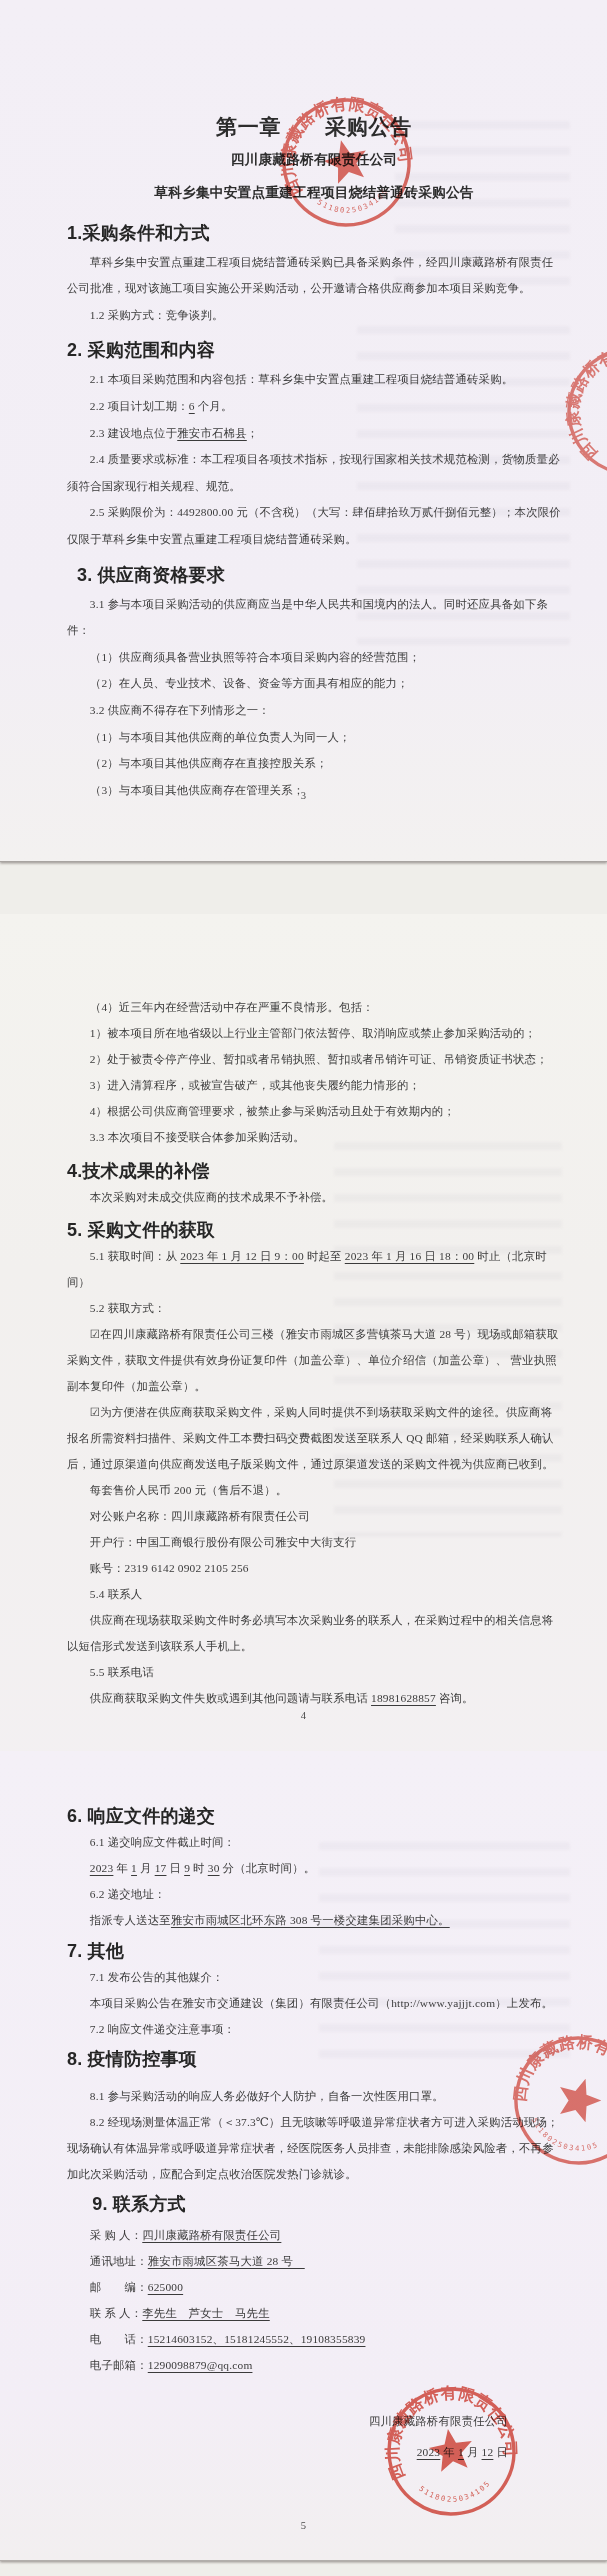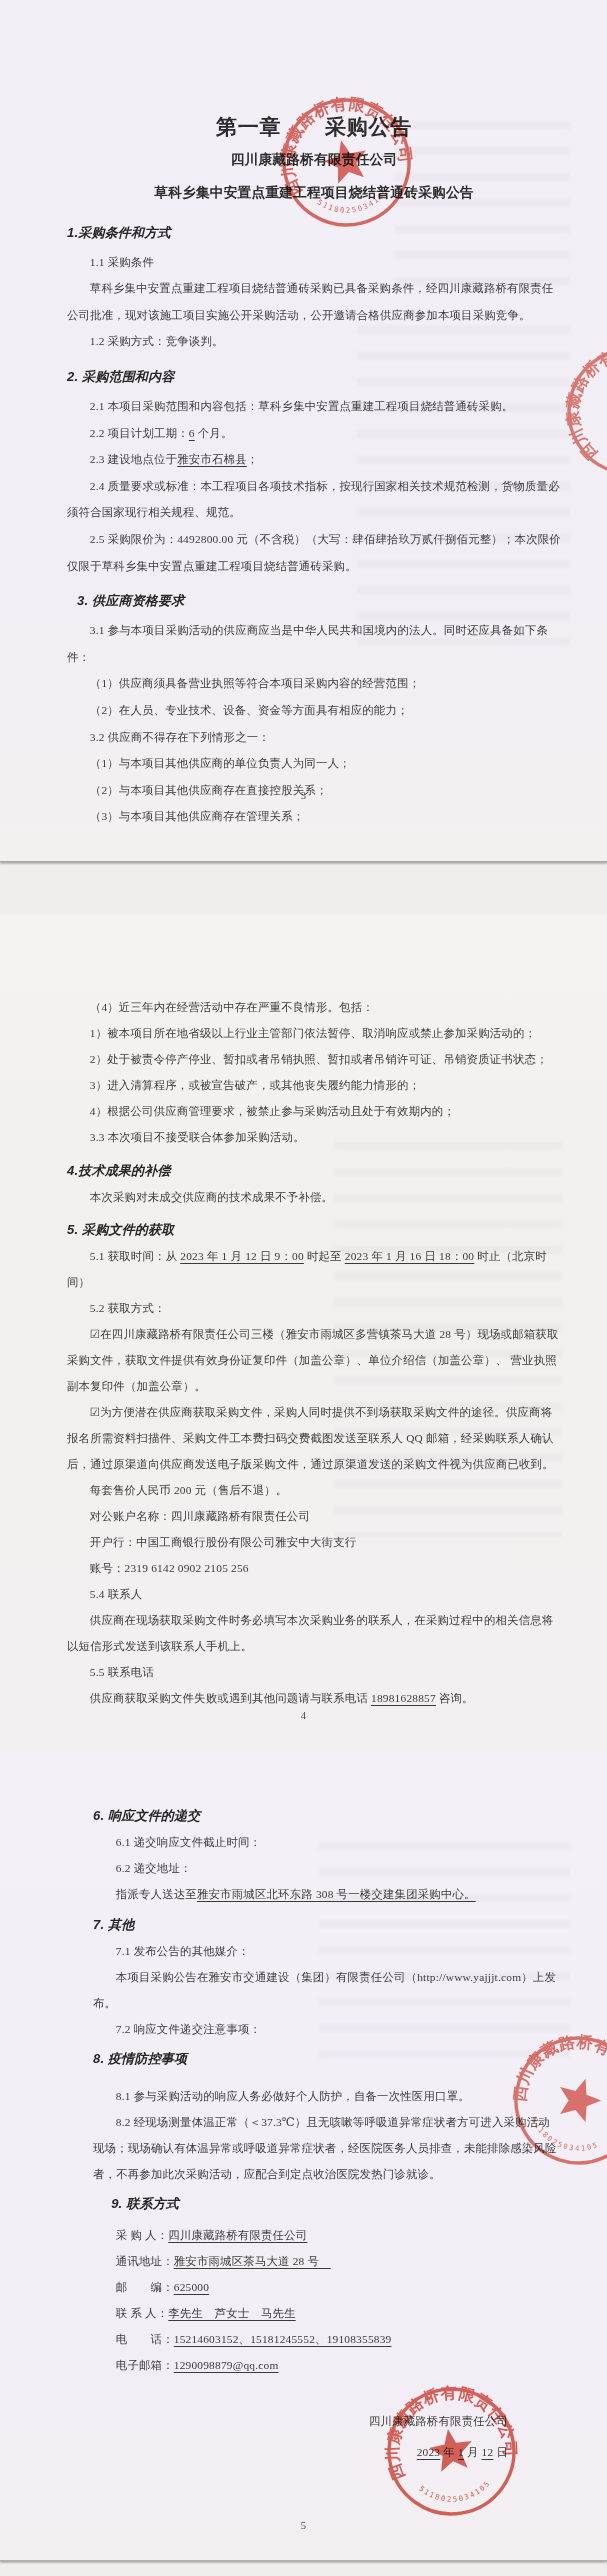--- a/index.html
+++ b/index.html
@@ -10,30 +10,30 @@
     color:#3b3b3b;
     -webkit-font-smoothing:antialiased;
   }
   .page{position:absolute;left:0;width:607px;overflow:hidden;box-shadow:0 1.5px 2.3px rgba(70,62,58,.45);}
   .page1{top:0;height:861px;background:linear-gradient(180deg,#f3eff6 0%,#f2eef5 70%,#f3f1f0 100%);border-bottom:0.8px solid #a8a4a1;}
   .page2{top:914px;height:883px;background:linear-gradient(180deg,#f4f3ef 0%,#f2f0ee 40%,#f3f0f2 100%);border-bottom:0.8px solid #a8a4a1;}
   .page3{top:1751px;height:809px;background:linear-gradient(180deg,#f4f0f7 0%,#f3eef6 80%,#f2eff0 100%);border-bottom:0.8px solid #b3afac;}
   .content{position:relative;padding:0 46px 0 67px;}
   .page1 .content{padding-top:111px;}
   .page2 .content{padding-top:80px;}
-  .page3 .content{padding-top:52px;margin-left:26px;}
+  .page3 .content{padding-top:52px;}
   .blk{font-size:11.4px;line-height:26.6px;letter-spacing:0.2px;}
   .page2 .blk{line-height:26px;}
   .page3 .blk{line-height:26px;}
   .p{text-indent:2em;}
   .title{font-size:21px;font-weight:bold;text-align:center;line-height:32px;letter-spacing:0.8px;
          font-family:"Liberation Sans","DejaVu Sans",sans-serif;color:#2d2d2d;}
   .subtitle{font-size:13.7px;font-weight:bold;text-align:center;line-height:33px;
          font-family:"Liberation Sans","DejaVu Sans",sans-serif;color:#2d2d2d;}
-  .h{font-size:13px;font-weight:bold;line-height:32px;font-family:"Liberation Sans","DejaVu Sans",sans-serif;color:#262626;font-style:italic;}
+  .h{font-size:18px;font-weight:bold;line-height:32px;font-family:"Liberation Sans","DejaVu Sans",sans-serif;color:#262626;}
   .ind{text-indent:1.4em;}
   .crow{line-height:33px;}
   .ul{text-decoration:underline;text-underline-offset:3px;text-decoration-thickness:0.8px;}
   .pagenum{position:absolute;left:0;right:0;text-align:center;font-size:10.6px;color:#4a4a4a;}
   .pn1{top:790px;}
   .pn2{top:796px;}
   .pn3{top:769px;}
   .sig{position:absolute;left:288px;width:220px;text-align:right;font-size:11.4px;color:#3b3b3b;z-index:3;}
   .sig-company{top:657px;}
   .sig-date{top:688px;padding-right:13.7px;}
@@ -48,21 +48,20 @@
 </style>
 </head>
 <body>
 
 <section class="page page1">
   <div class="content" id="page-body-0">
       <div class="blk title"><span>第一章　　采购公告</span></div>
       <div class="blk subtitle"><span>四川康藏路桥有限责任公司</span></div>
       <div class="blk subtitle"><span>草科乡集中安置点重建工程项目烧结普通砖采购公告</span></div>
       <div class="blk h" style="margin-top: 7.6px;"><span>1.采购条件和方式</span></div>
-      <div class="blk p"><span>1.1 采购条件</span></div>
       <div class="blk p"><span>草科乡集中安置点重建工程项目烧结普通砖采购已具备采购条件，经四川康藏路桥有限责任公司批准，现对该施工项目实施公开采购活动，公开邀请合格供应商参加本项目采购竞争。</span></div>
       <div class="blk p"><span>1.2 采购方式：竞争谈判。</span></div>
       <div class="blk h" style="margin-top: 6px;"><span>2. 采购范围和内容</span></div>
       <div class="blk p"><span>2.1 本项目采购范围和内容包括：草科乡集中安置点重建工程项目烧结普通砖采购。</span></div>
       <div class="blk p"><span>2.2 项目计划工期：</span><span class="ul">6</span><span> 个月。</span></div>
       <div class="blk p"><span>2.3 建设地点位于</span><span class="ul">雅安市石棉县</span><span>；</span></div>
       <div class="blk p"><span>2.4 质量要求或标准：本工程项目各项技术指标，按现行国家相关技术规范检测，货物质量必须符合国家现行相关规程、规范。</span></div>
       <div class="blk p"><span>2.5 采购限价为：4492800.00 元（不含税）（大写：肆佰肆拾玖万贰仟捌佰元整）；本次限价仅限于草科乡集中安置点重建工程项目烧结普通砖采购。</span></div>
       <div class="blk h" style="margin-top: 6px; margin-left: 10px;"><span>3.  供应商资格要求</span></div>
       <div class="blk p"><span>3.1 参与本项目采购活动的供应商应当是中华人民共和国境内的法人。同时还应具备如下条件：</span></div>
@@ -119,20 +118,21 @@
       <div class="blk p"><span>供应商获取采购文件失败或遇到其他问题请与联系电话 </span><span class="ul">18981628857</span><span> 咨询。</span></div>
     </div>
   <div class="ghost" style="left:334px;top:228px;width:228px;height:395px;"></div>
   <div class="pagenum pn2">4</div>
 </section>
 
 <section class="page page3">
   <div class="content" id="page-body-2">
       <div class="blk h"><span>6. 响应文件的递交</span></div>
       <div class="blk p"><span>6.1 递交响应文件截止时间：</span></div>
+      <div class="blk p"><span class="ul">2023</span><span> 年 </span><span class="ul">1</span><span> 月 </span><span class="ul">17</span><span> 日 </span><span class="ul">9</span><span> 时 </span><span class="ul">30</span><span> 分（北京时间）。</span></div>
       <div class="blk p"><span>6.2 递交地址：</span></div>
       <div class="blk p"><span>指派专人送达至</span><span class="ul">雅安市雨城区北环东路 308 号一楼交建集团采购中心。</span></div>
       <div class="blk h" style="margin-top: 4.6px;"><span>7. 其他</span></div>
       <div class="blk p"><span>7.1 发布公告的其他媒介：</span></div>
       <div class="blk p"><span>本项目采购公告在雅安市交通建设（集团）有限责任公司（http://www.yajjjt.com）上发布。</span></div>
       <div class="blk p"><span>7.2 响应文件递交注意事项：</span></div>
       <div class="blk h" style="margin-top: 4.6px;"><span>8. 疫情防控事项</span></div>
       <div class="blk p" style="margin-top: 10.6px;"><span>8.1 参与采购活动的响应人务必做好个人防护，自备一次性医用口罩。</span></div>
       <div class="blk p"><span>8.2 经现场测量体温正常（＜37.3℃）且无咳嗽等呼吸道异常症状者方可进入采购活动现场；现场确认有体温异常或呼吸道异常症状者，经医院医务人员排查，未能排除感染风险者，不再参加此次采购活动，应配合到定点收治医院发热门诊就诊。</span></div>
       <div class="blk h ind" style="margin-top: 4.6px;"><span>9. 联系方式</span></div>

